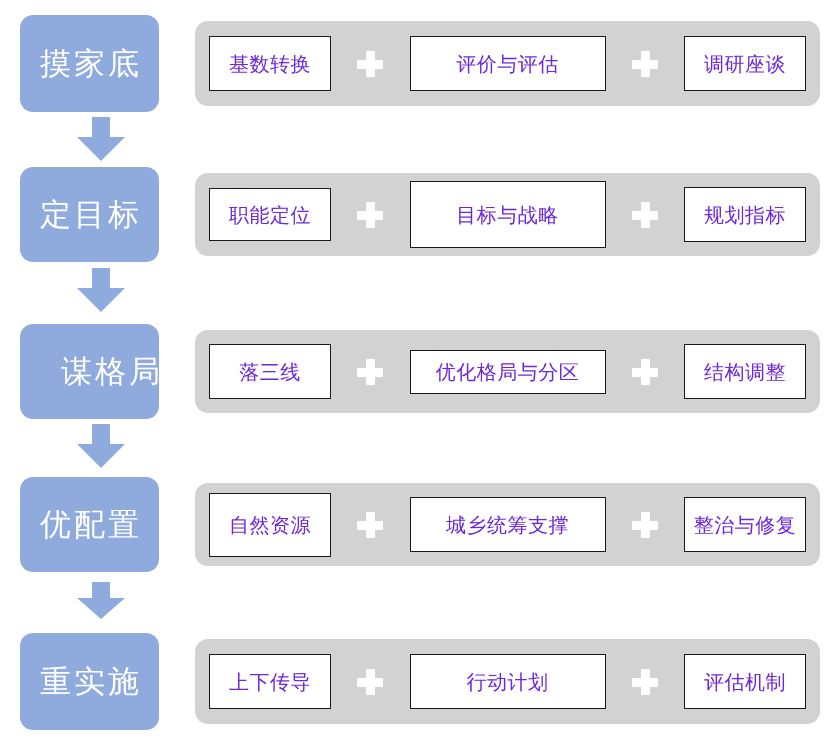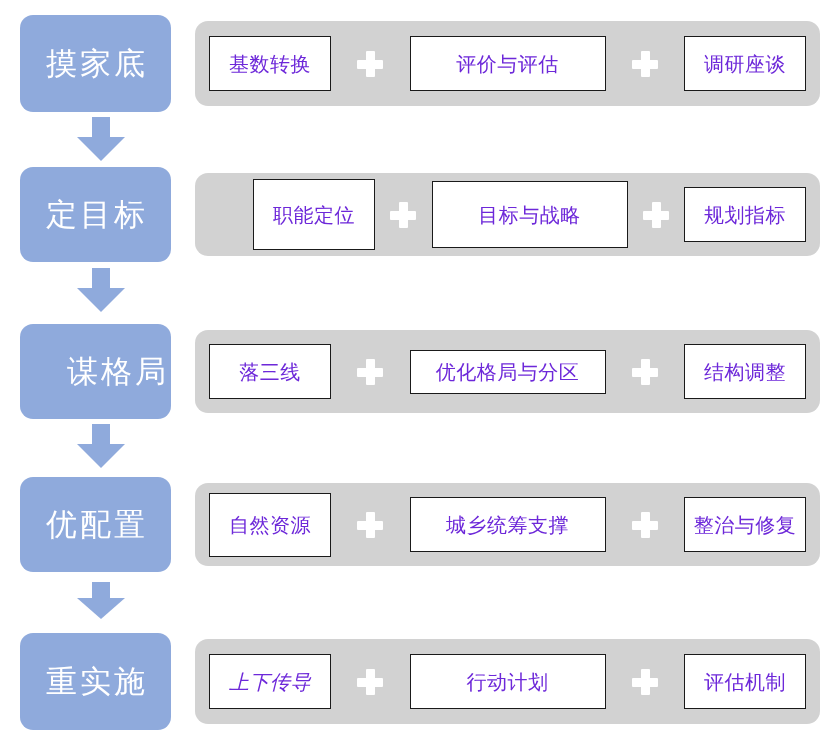--- a/index.html
+++ b/index.html
@@ -27,21 +27,21 @@
     left: 0;
     width: 837px;
     display: flex;
     align-items: center;
   }
 
   
   .stage-label {
     position: absolute;
     left: 20px;
-    width: 151px;
+    width: 139px;
     background: #8FAADC;
     border-radius: 13px;
     display: flex;
     align-items: center;
     justify-content: center;
     box-sizing: border-box;
     text-align: center;
   }
   .stage-label-text {
     color: #ffffff;
@@ -163,21 +163,21 @@
   <div class="flow-arrow" style="left:77px;top:117px;">
     <div class="shaft"></div>
     <div class="head"></div>
   </div>
 
   <div class="stage-row" style="top:167px;height:95px;">
     <div class="stage-label" style="top:0;height:95px;">
       <span class="stage-label-text">定目标</span>
     </div>
     <div class="steps-container" style="top:6px;height:83px;">
-      <div class="step-box step-narrow" style="height:71px;margin-left:44px;">
+      <div class="step-box step-narrow" style="height:53px;">
         <span class="step-box-text">职能定位</span>
       </div>
       <div class="plus-sep"></div>
       <div class="step-box step-wide" style="height:67px;">
         <span class="step-box-text">目标与战略</span>
       </div>
       <div class="plus-sep"></div>
       <div class="step-box step-narrow" style="height:55px;">
         <span class="step-box-text">规划指标</span>
       </div>
@@ -235,21 +235,21 @@
   <div class="flow-arrow" style="left:77px;top:582px;height:38px;">
     <div class="shaft" style="height:18px;"></div>
     <div class="head" style="top:16px;border-top-width:21px;"></div>
   </div>
 
   <div class="stage-row" style="top:633px;height:97px;">
     <div class="stage-label" style="top:0;height:97px;">
       <span class="stage-label-text">重实施</span>
     </div>
     <div class="steps-container" style="top:6px;height:85px;">
-      <div class="step-box step-narrow" style="height:55px;font-style:italic;">
+      <div class="step-box step-narrow" style="height:55px;">
         <span class="step-box-text">上下传导</span>
       </div>
       <div class="plus-sep"></div>
       <div class="step-box step-wide" style="height:55px;">
         <span class="step-box-text">行动计划</span>
       </div>
       <div class="plus-sep"></div>
       <div class="step-box step-narrow" style="height:55px;">
         <span class="step-box-text">评估机制</span>
       </div>

